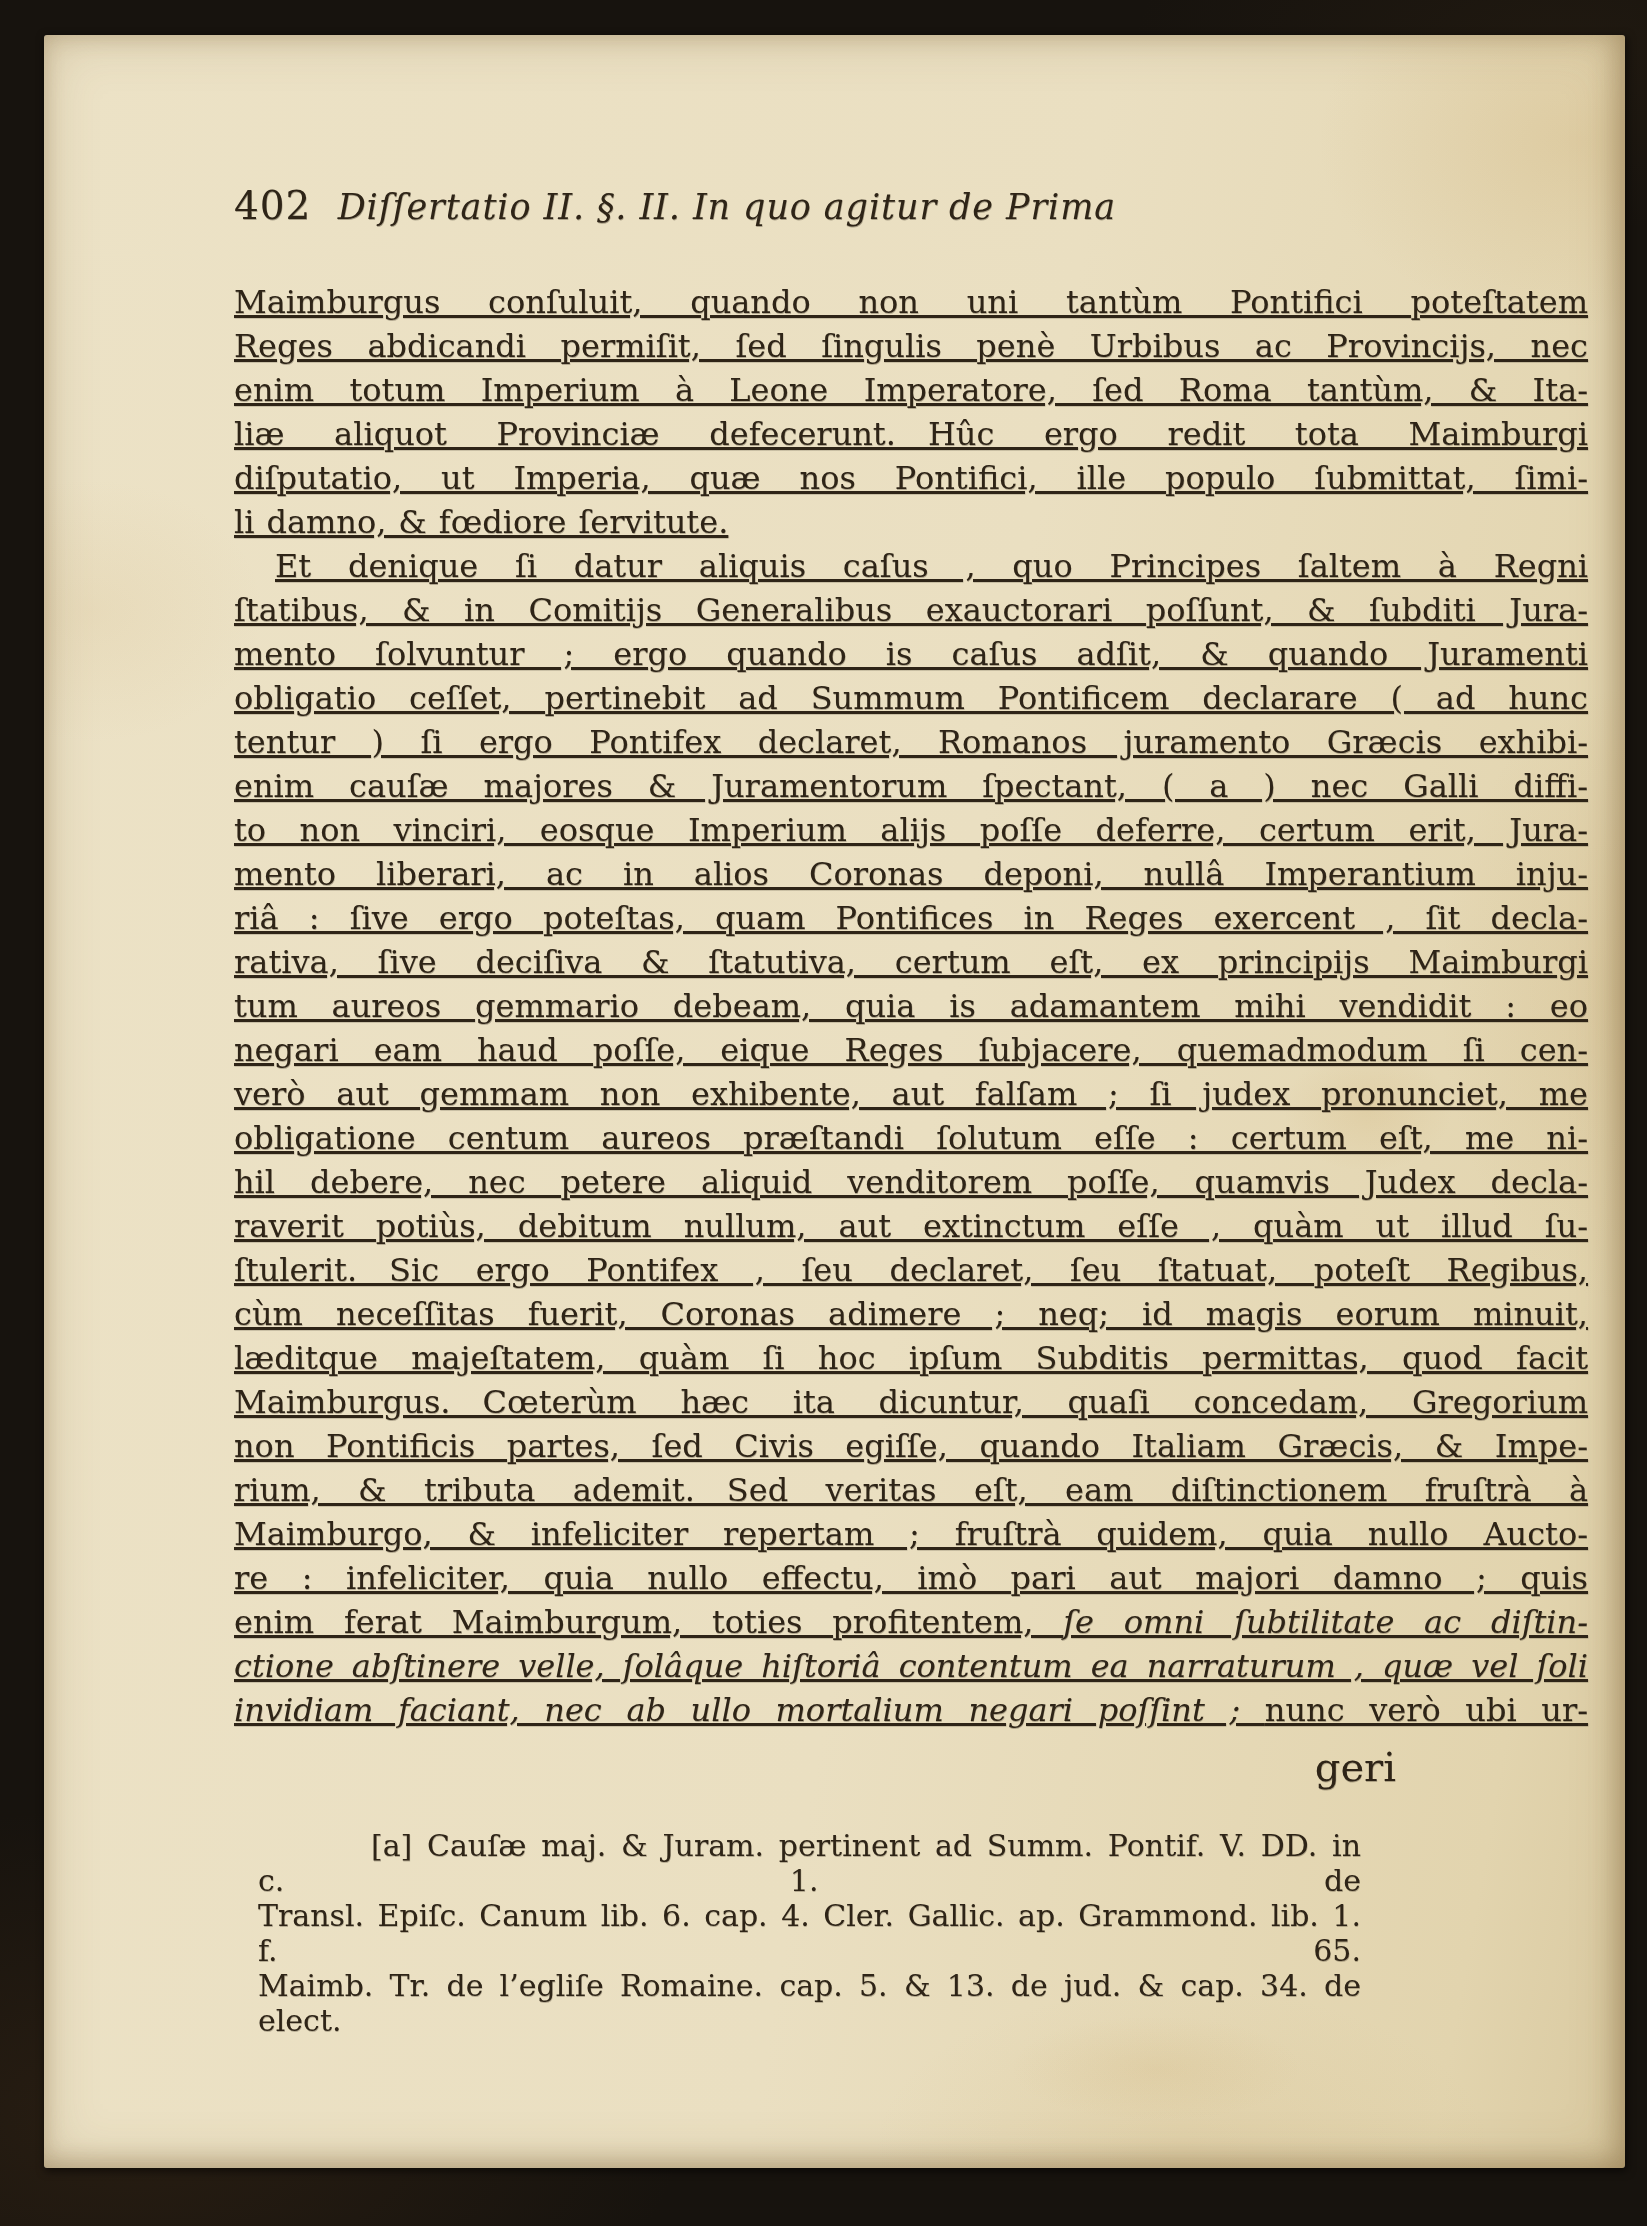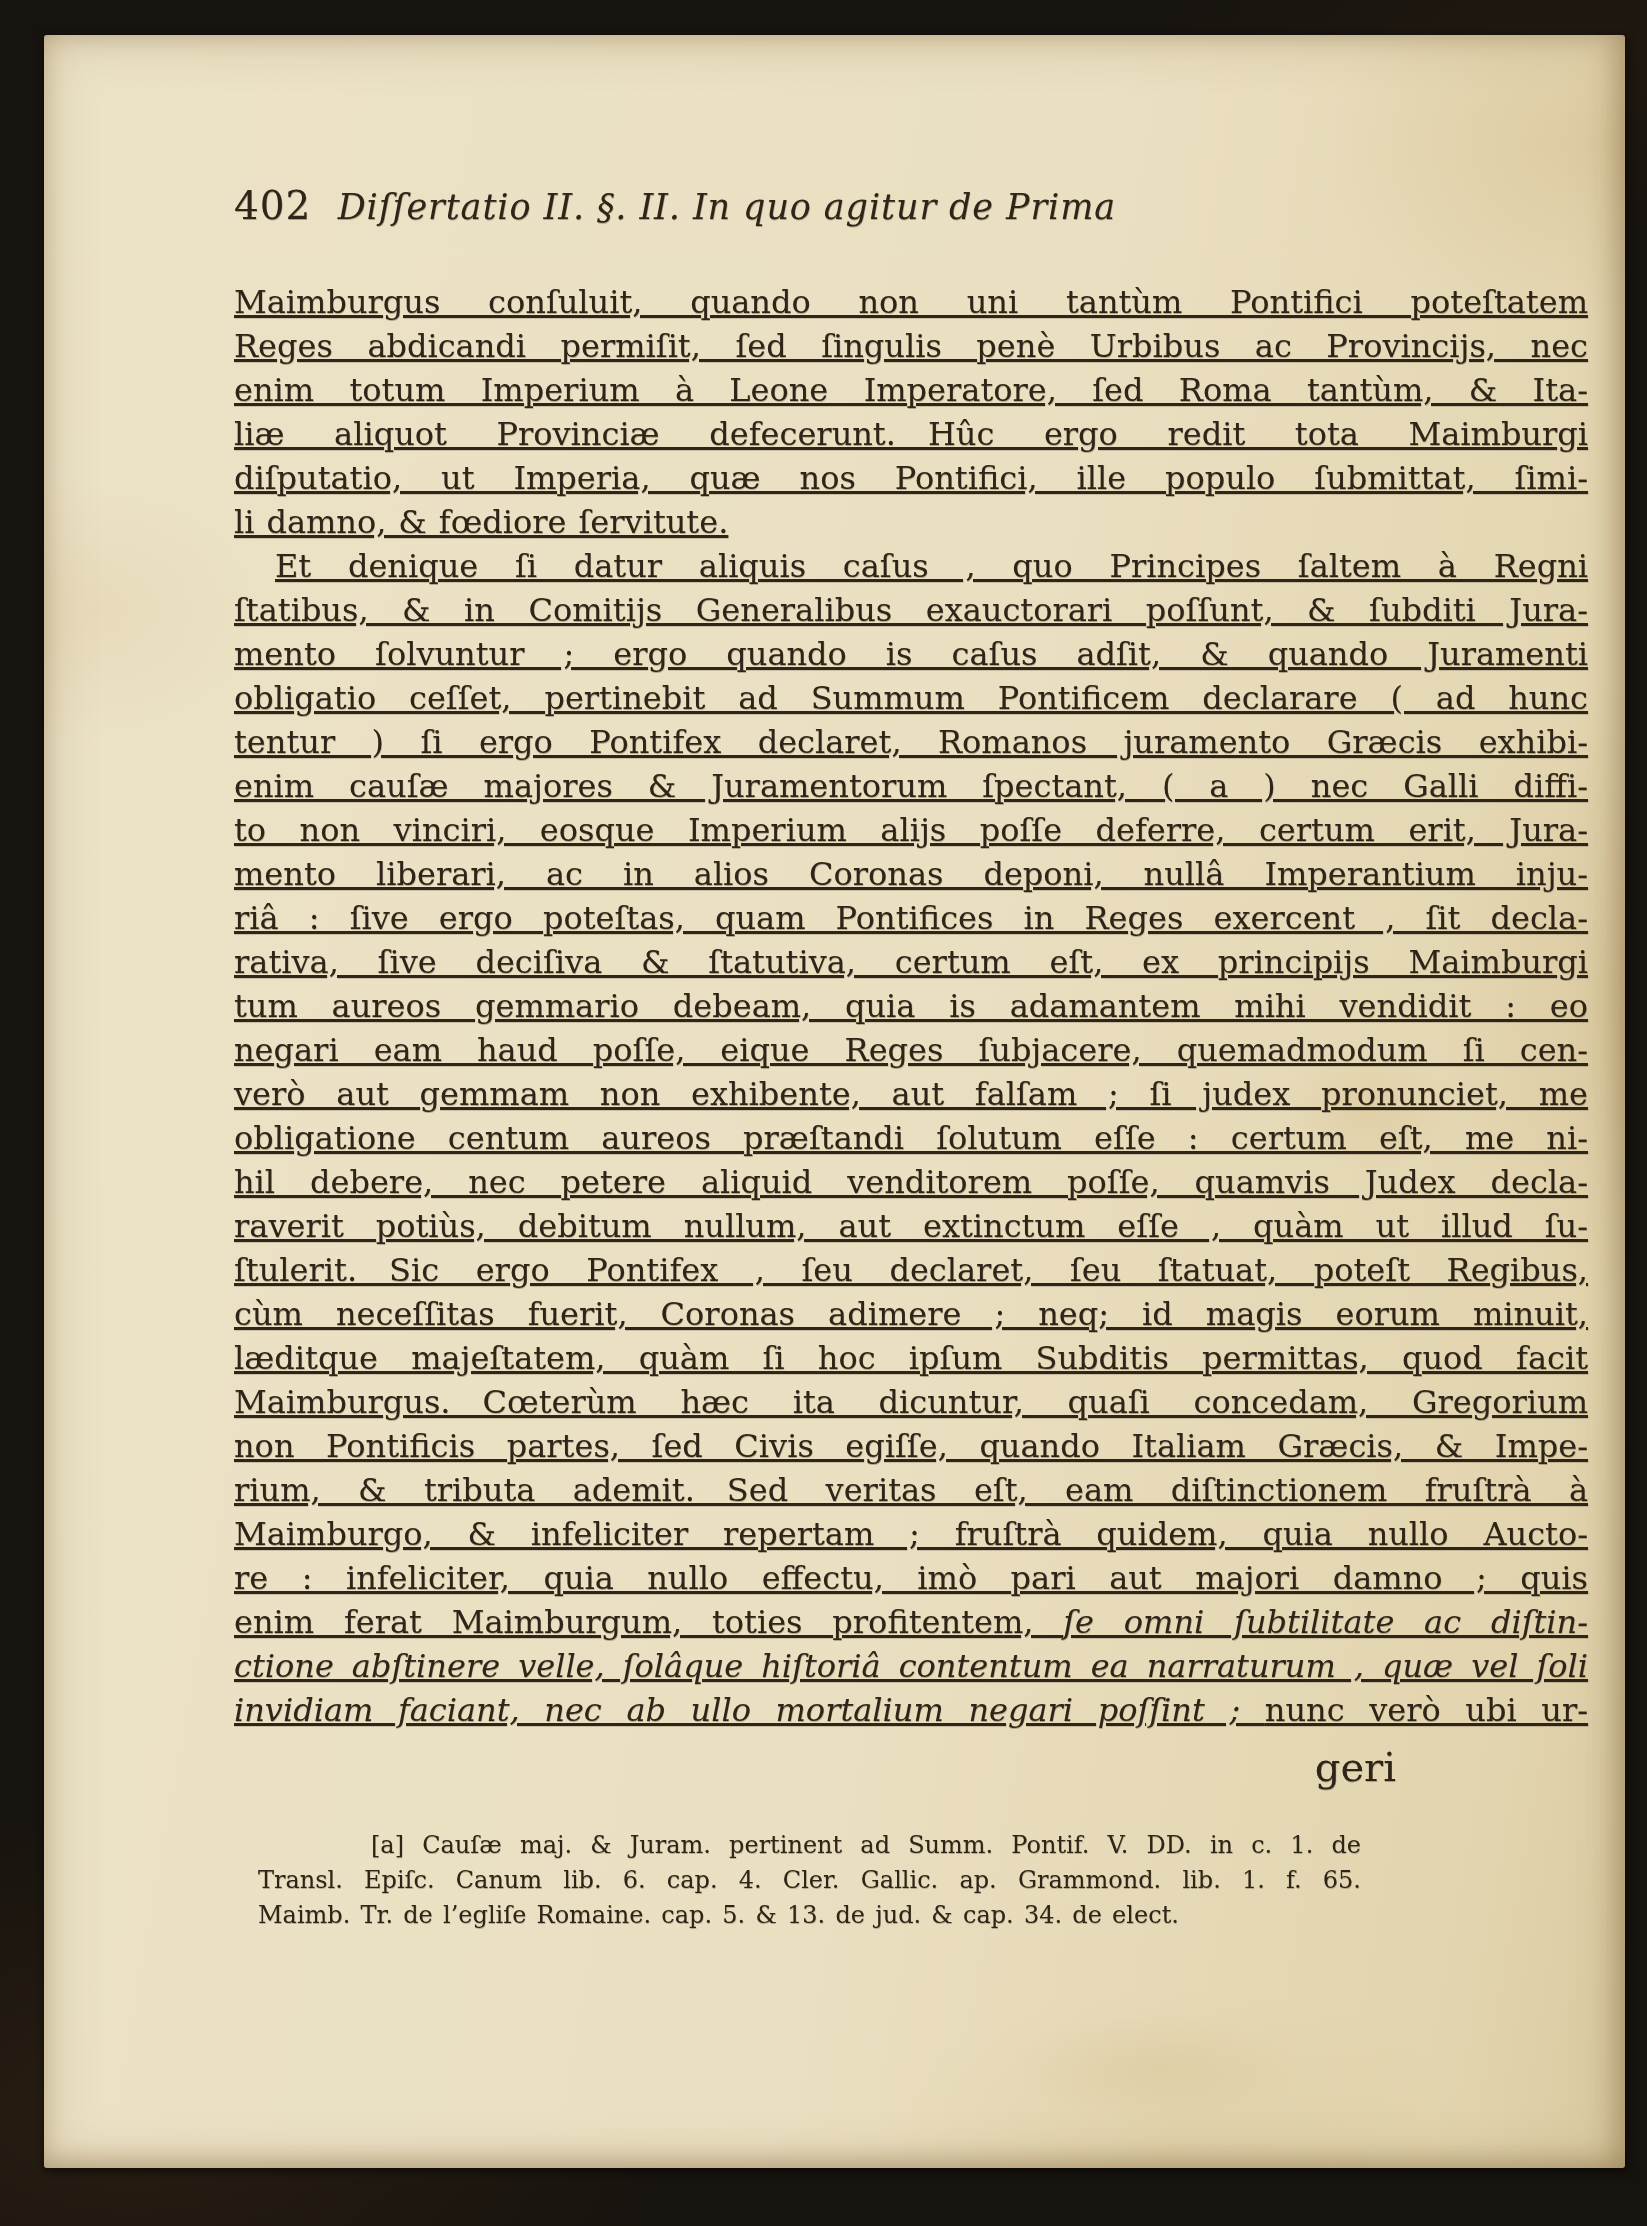--- a/index.html
+++ b/index.html
@@ -56,21 +56,21 @@
   .line.indent{text-indent:41px;}
   .it{font-style:italic;}
   .catchword-row{
     position:absolute;left:190px;top:1710px;width:1354px;
     font-size:40px;line-height:44px;text-align:right;padding-right:0;
     box-sizing:border-box;padding-right:192px;
     text-shadow:0.4px 0.6px 0.4px rgba(46,36,23,.30);
   }
   .footnote{
     position:absolute;left:214px;top:1793px;width:1103px;
-    font-size:24px;line-height:35px;
+    font-size:30px;line-height:35px;
     text-shadow:0.4px 0.5px 0.4px rgba(46,36,23,.28);
     word-spacing:2.6px;
   }
   .footnote .line.indent{text-indent:113px;}
 </style>
 </head>
 <body>
 
 <div class="backdrop"></div>
 

